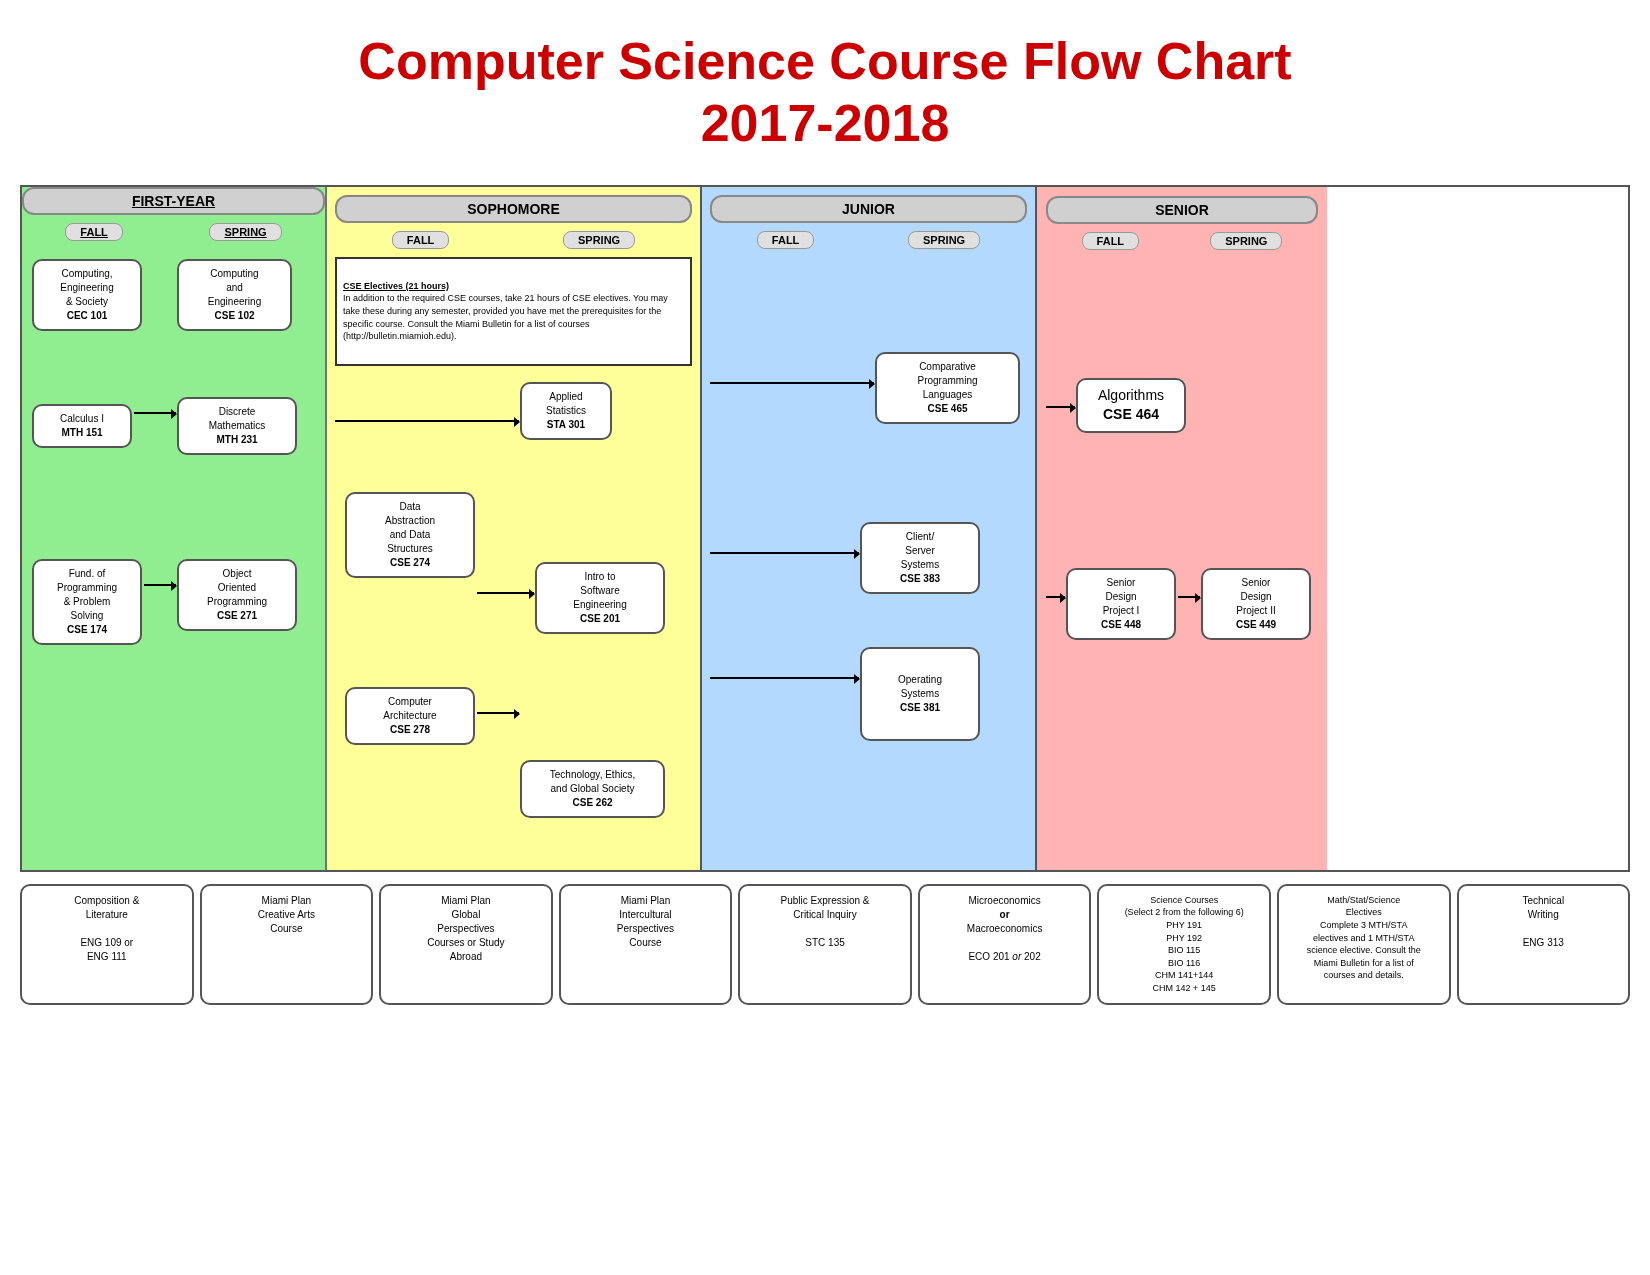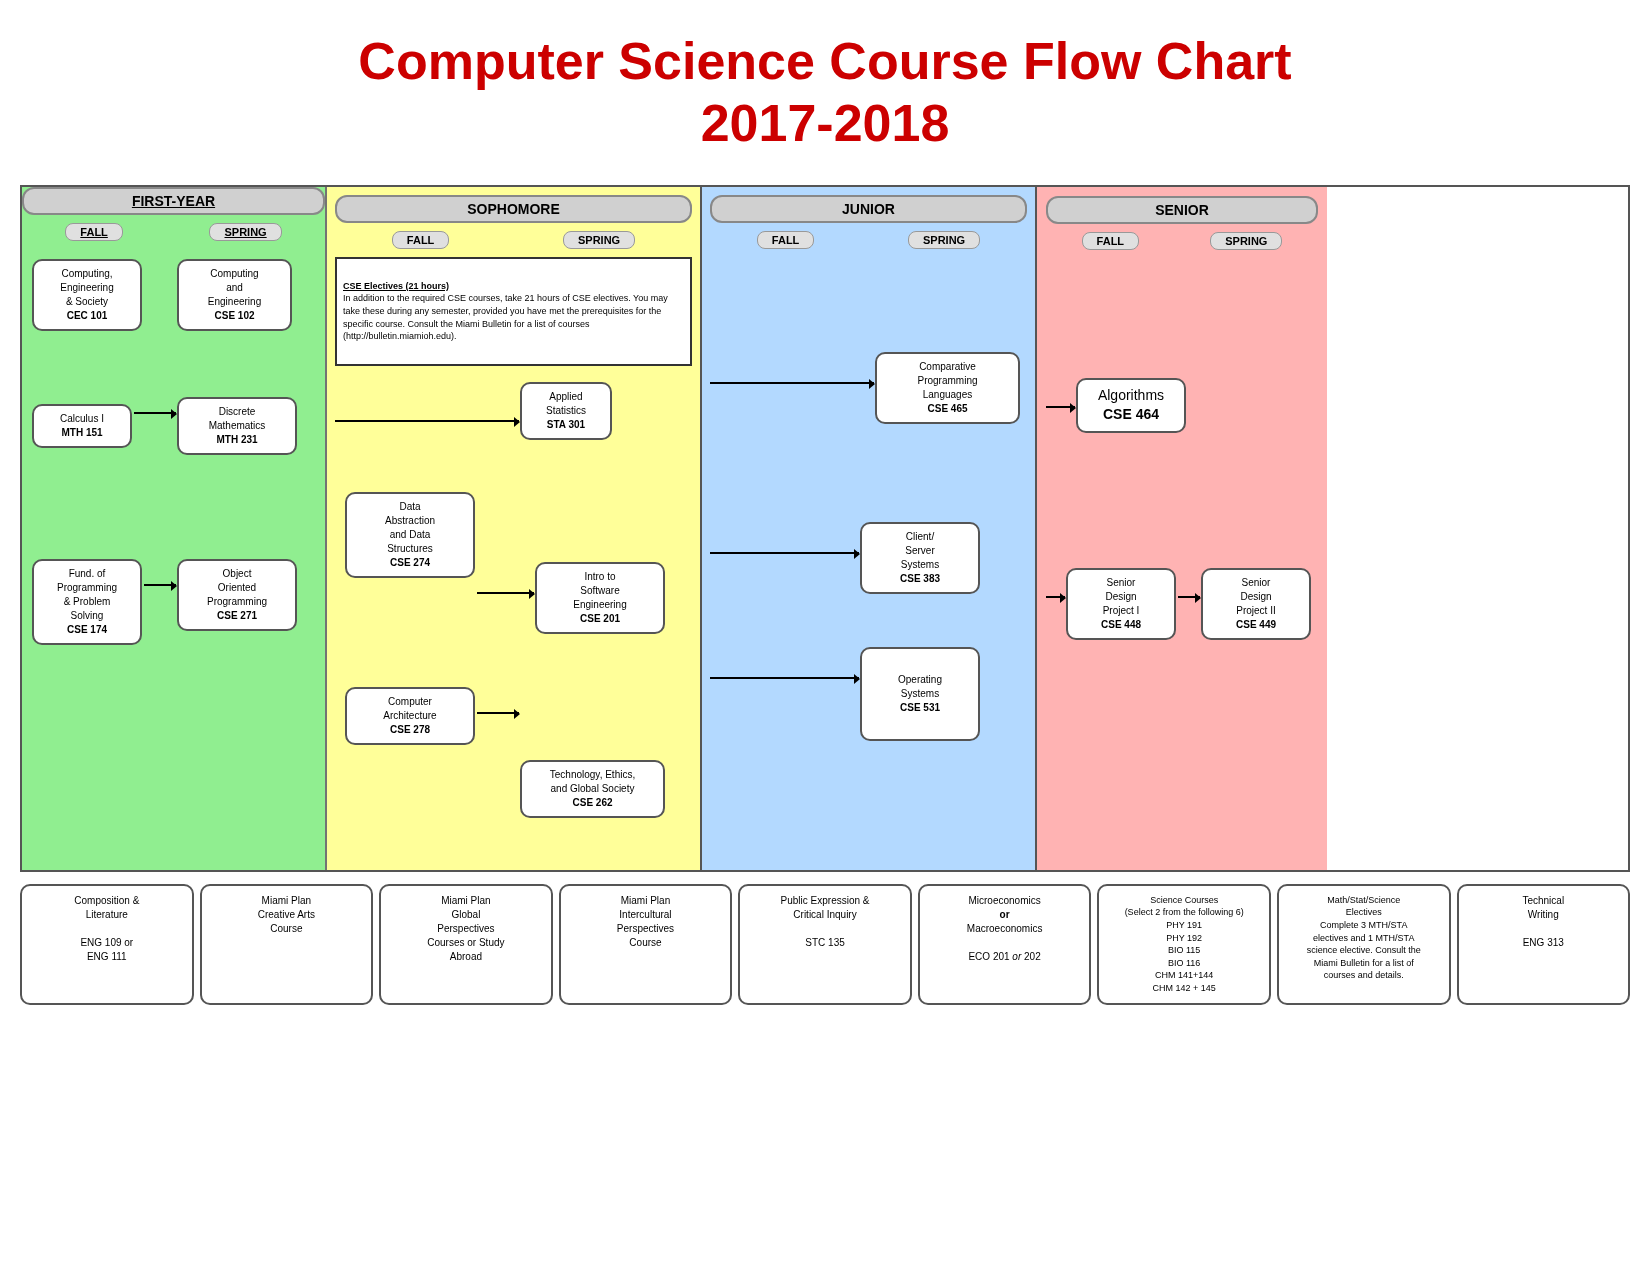--- a/index.html
+++ b/index.html
@@ -179,21 +179,21 @@
 
       <div style="position:absolute; top:265px; left:150px; width:120px; border:2px solid #555; border-radius:10px; background:white; padding:6px; text-align:center; font-size:10px; line-height:1.4;">
         Client/<br>Server<br>Systems<br><strong>CSE 383</strong>
       </div>
 
       <div style="position:absolute; top:295px; left:0px; width:149px; border-top:2px solid black;">
         <div style="position:absolute; right:-6px; top:-5px; border:5px solid transparent; border-left:6px solid black;"></div>
       </div>
 
       <div style="position:absolute; top:390px; left:150px; width:120px; border:2px solid #555; border-radius:10px; background:white; padding:24px; text-align:center; font-size:10px; line-height:1.4;">
-        Operating<br>Systems<br><strong>CSE 531</strong>
+        Operating<br>Systems<br><strong>CSE 381</strong>
       </div>
 
       <div style="position:absolute; top:420px; left:0px; width:149px; border-top:2px solid black;">
         <div style="position:absolute; right:-6px; top:-5px; border:5px solid transparent; border-left:6px solid black;"></div>
       </div>
     </div>
   </div>
 
   <div style="background:#ffb3b3; width:290px; padding:9px; position:relative; flex-shrink:0;">
     <div class="year-label">SENIOR</div>

